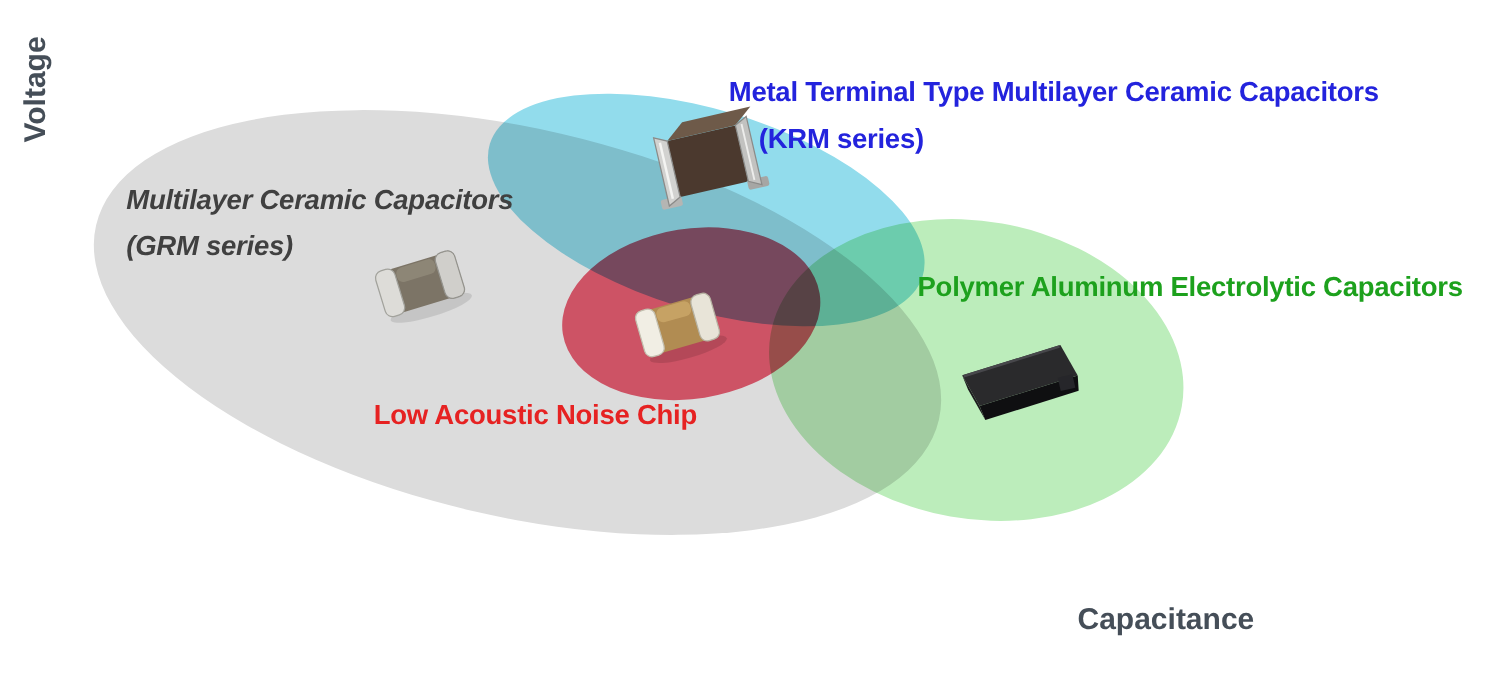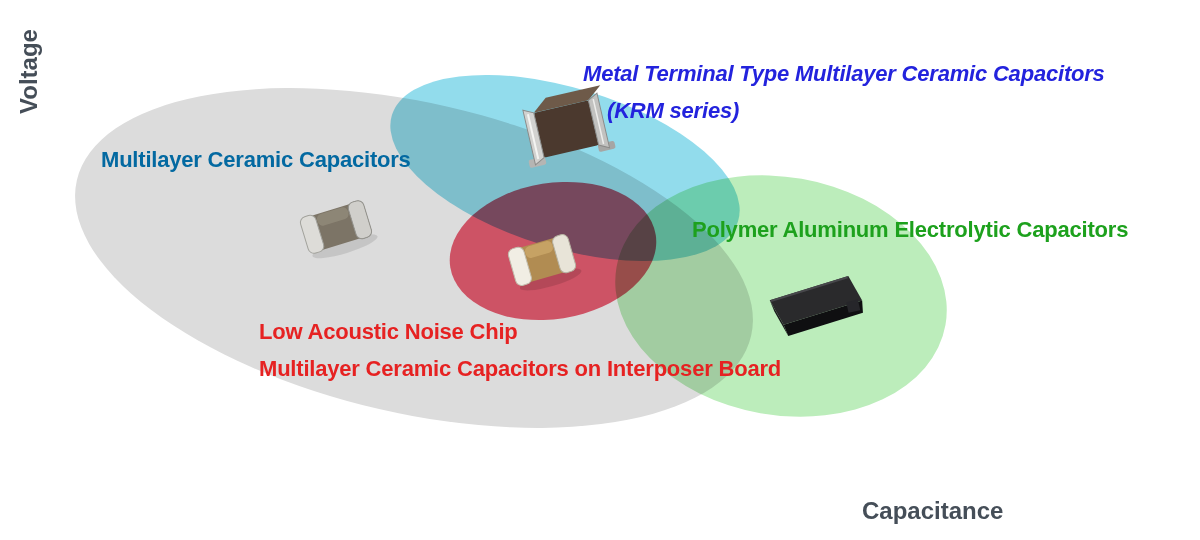--- a/index.html
+++ b/index.html
@@ -7,29 +7,29 @@
     position:relative;width:1200px;height:540px;background:#ffffff;overflow:hidden;
     font-family:"Liberation Sans",sans-serif;
   }
   .stage svg{position:absolute;left:0;top:0;}
   .label{
     position:absolute;font-weight:bold;font-size:22px;line-height:37px;
     white-space:nowrap;letter-spacing:-0.2px;
   }
   .label .ln{white-space:nowrap;}
   .grm-label{left:101px;top:141px;color:#4a525c;}
-  .krm-label{left:583px;top:55px;color:#2323dd;font-style:italic;}
+  .krm-label{left:583px;top:55px;color:#2323dd;}
   .krm-label .indent{margin-left:24px;}
-  .ecas-label{left:692px;top:211px;color:#1da11d;}
+  .ecas-label{left:734px;top:211px;color:#1da11d;}
   .zr-label{left:259px;top:313px;color:#e62222;}
   .axis-label{
     position:absolute;font-weight:bold;font-size:24px;line-height:30px;
     color:#454e58;white-space:nowrap;
   }
-  .x-axis-label{left:862px;top:496px;}
+  .x-axis-label{left:862px;top:481px;}
   .y-axis-label{left:14px;top:114px;transform:rotate(-90deg);transform-origin:0 0;}
 </style>
 </head>
 <body>
 
 <div class="stage">
 
   <svg width="1200" height="540" viewBox="0 0 1200 540">
 
     <g>
@@ -77,34 +77,34 @@
 
     <g transform="translate(816,305) rotate(-13)">
       <polygon points="-44,-15 38,-21 46,6 -36,12" fill="#2a2a2c"></polygon>
       <polygon points="-36,12 46,6 44,18 -34,24" fill="#0f0f11"></polygon>
       <polygon points="-44,-15 -36,12 -34,24 -42,-3" fill="#1c1c1e"></polygon>
       <line x1="-43" y1="-14" x2="37" y2="-20" stroke="#47474b" stroke-width="2"></line>
       <rect x="30" y="4" width="12" height="11" fill="#26262a"></rect>
     </g>
   </svg>
 
-  <div class="label grm-label" style="color: #0369a1;">
+  <div class="label grm-label" style="color: #404040; font-style: italic;">
     <div class="ln">Multilayer Ceramic Capacitors</div>
+    <div class="ln">(GRM series)</div>
   </div>
 
   <div class="label krm-label" style="color: rgb(35, 35, 221);">
     <div class="ln">Metal Terminal Type Multilayer Ceramic Capacitors</div>
     <div class="ln indent">(KRM series)</div>
   </div>
 
   <div class="label ecas-label" style="color: rgb(29, 161, 29);">
     <div class="ln">Polymer Aluminum Electrolytic Capacitors</div>
   </div>
 
-  <div class="label zr-label" style="color: rgb(230, 34, 34);">
+  <div class="label zr-label" style="color: rgb(230, 34, 34); margin-left: 40px;">
     <div class="ln">Low Acoustic Noise Chip</div>
-    <div class="ln">Multilayer Ceramic Capacitors on Interposer Board</div>
   </div>
 
   <div class="axis-label y-axis-label">Voltage</div>
   <div class="axis-label x-axis-label">Capacitance</div>
 
 </div>
 
 </body></html>

